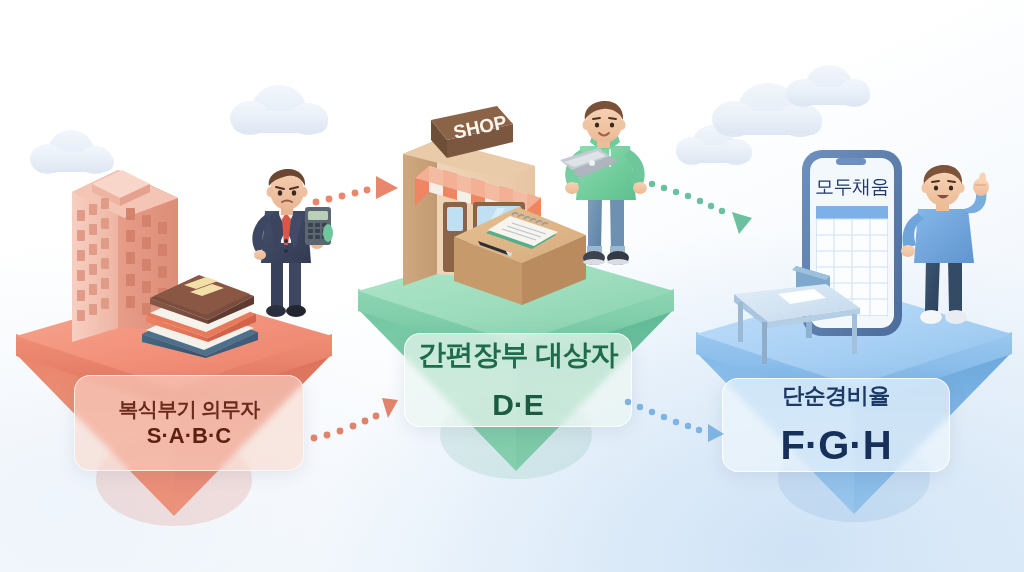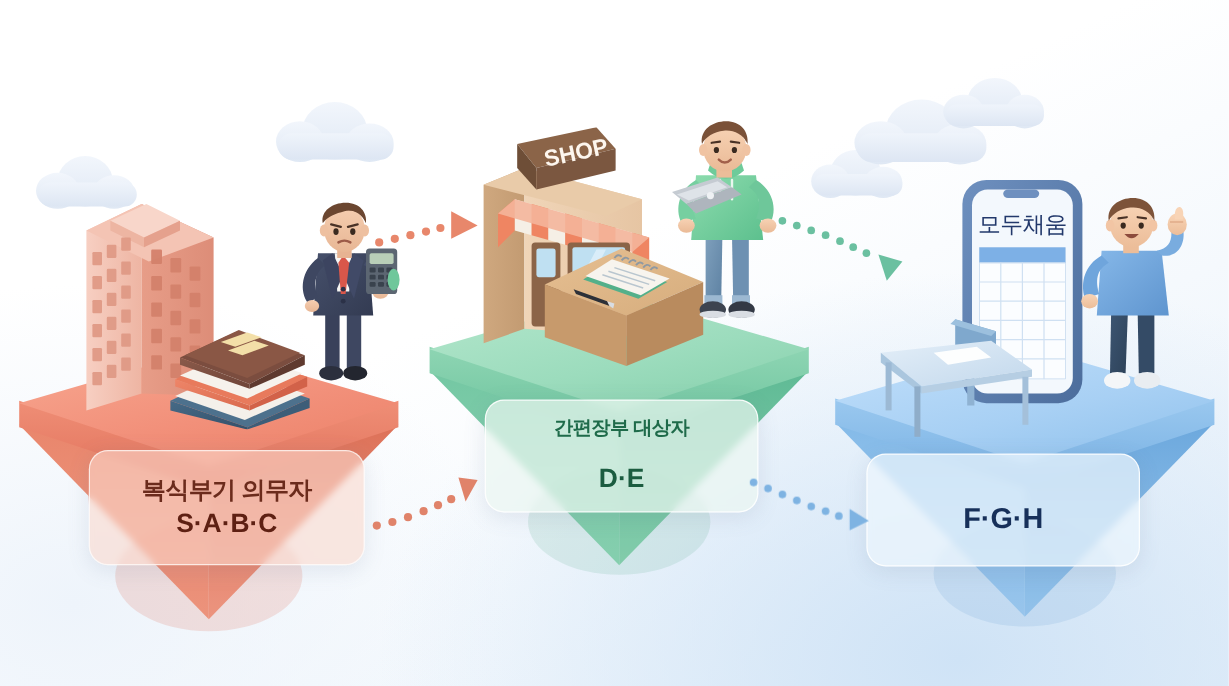--- a/index.html
+++ b/index.html
@@ -478,22 +478,22 @@
 
       <path d="M2,60 L40,48 L52,56 L14,70 Z" fill="#c5cbd2"></path>
       <path d="M6,62 L40,51 L48,56 L16,67 Z" fill="#dee3e8"></path>
       <path d="M14,70 L52,56 L60,62 L22,78 Z" fill="#aeb5bd"></path>
       <circle cx="34" cy="63" r="3" fill="#eef1f4"></circle>
     </svg>
   </div>
 
   <div class="label-card" style="left:404px;top:333px;width:226px;height:92px;
               background:rgba(235,247,241,0.70);border:1.5px solid rgba(255,255,255,0.85);">
-    <div class="label-title" style="font-size:16px;color:#1f6b4a;">간편장부 대상자</div>
-    <div class="label-code" style="font-size:22px;color:#1b5c40;margin-top:20px;">D·E</div>
+    <div class="label-title" style="font-size:28px;color:#1f6b4a;">간편장부 대상자</div>
+    <div class="label-code" style="font-size:30px;color:#1b5c40;margin-top:20px;">D·E</div>
   </div>
 
   <div class="shape" style="left:690px;top:288px;width:330px;height:250px;">
     <svg width="330" height="250">
       <defs>
         <linearGradient id="p3sideL" x1="0" y1="0" x2="0" y2="1">
             <stop offset="0%" stop-color="#84bae8"></stop>
             <stop offset="100%" stop-color="#a3cdf1"></stop>
           </linearGradient>
         <linearGradient id="p3sideR" x1="0" y1="0" x2="0" y2="1">
@@ -620,21 +620,22 @@
       <ellipse cx="36" cy="23" rx="2.2" ry="2.6" fill="#3a2a20"></ellipse>
       <ellipse cx="51" cy="23" rx="2.2" ry="2.6" fill="#3a2a20"></ellipse>
       <path d="M32,17 L39,16" stroke="#4a3226" stroke-width="1.8" stroke-linecap="round"></path>
       <path d="M55,17 L48,16" stroke="#4a3226" stroke-width="1.8" stroke-linecap="round"></path>
       <path d="M37,30 Q43,37 49,30 Z" fill="#8c4b3c"></path>
     </svg>
   </div>
 
   <div class="label-card" style="left:722px;top:378px;width:226px;height:92px;
               background:rgba(236,245,252,0.72);border:1.5px solid rgba(255,255,255,0.88);">
-    <div class="label-code" style="font-size:24px;color:#17305a;margin-top:16px;">F·G·H</div>
+    <div class="label-title" style="font-size:22px;color:#1d3a66;">단순경비율</div>
+    <div class="label-code" style="font-size:40px;color:#17305a;margin-top:16px;">F·G·H</div>
   </div>
 
   <svg class="arrow" style="left:312px;top:168px;width:90px;height:50px;">
     <g fill="#e8876b">
       <circle cx="4" cy="34" r="3.4"></circle>
         <circle cx="17" cy="31" r="3.4"></circle>
         <circle cx="30" cy="28" r="3.4"></circle>
       <circle cx="43" cy="25" r="3.4"></circle>
         <circle cx="55" cy="22" r="3.4"></circle>
       <path d="M64,8 L86,20 L64,31 Z"></path>

